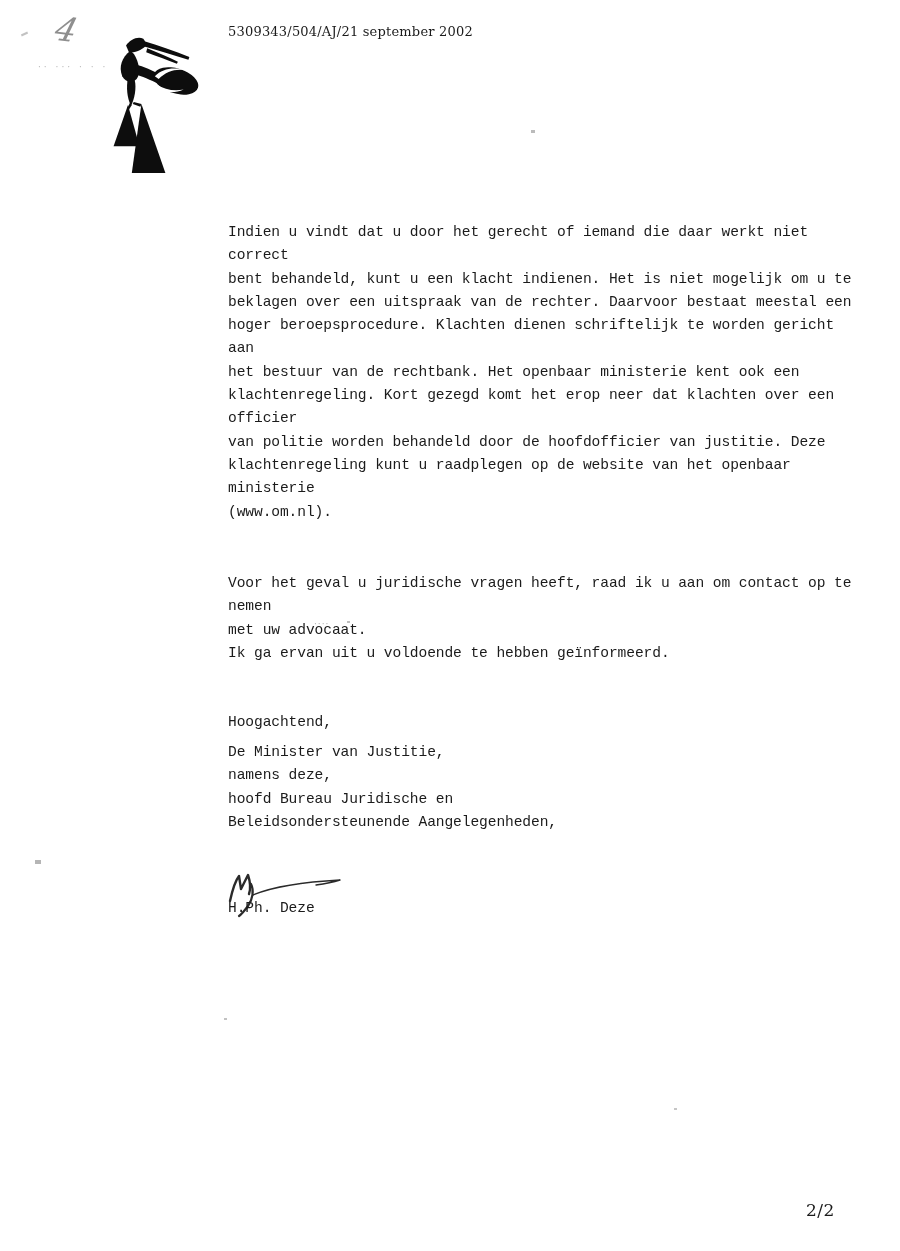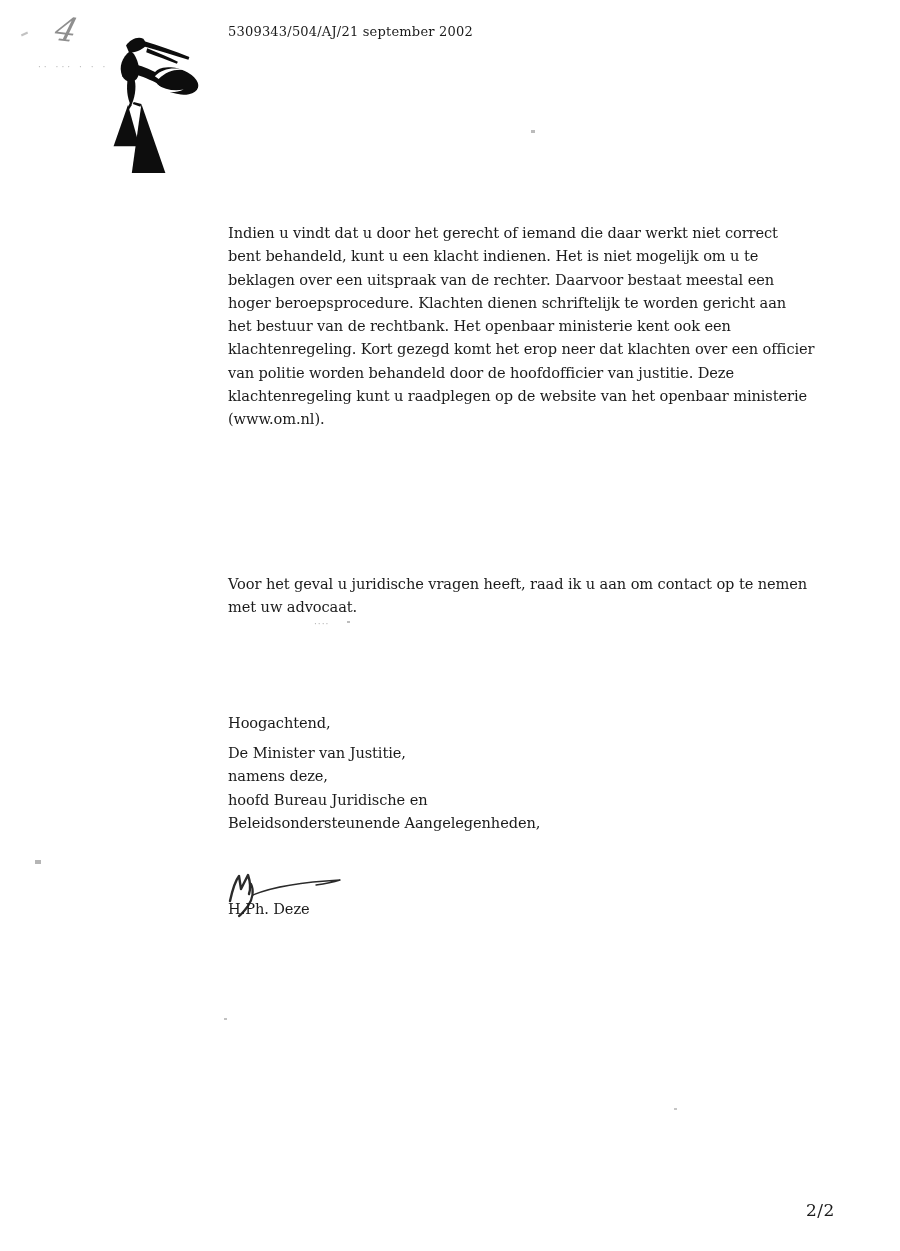--- a/index.html
+++ b/index.html
@@ -28,20 +28,21 @@
     transform: rotate(7deg) skewX(-8deg);
     font-family: "DejaVu Serif", serif;
   }
   .body-text {
     left: 228px;
     width: 640px;
     font-size: 14.6px;
     line-height: 23.3px;
     white-space: pre-line;
     letter-spacing: -0.1px;
+    font-family: Liberation Mono, monospace;
   }
   .p1 { top: 221px; }
   .p2 { top: 451px; }
   .p3 { top: 572px; }
   .p4 { top: 642px; }
   .closing { top: 711px; }
   .sig-lines { top: 741px; }
   .signatory { top: 897px; }
   .page-indicator {
     left: 806px; top: 1200px;
@@ -109,20 +110,21 @@
 het bestuur van de rechtbank. Het openbaar ministerie kent ook een
 klachtenregeling. Kort gezegd komt het erop neer dat klachten over een officier
 van politie worden behandeld door de hoofdofficier van justitie. Deze
 klachtenregeling kunt u raadplegen op de website van het openbaar ministerie
 (www.om.nl).</div>
 
 
   <div class="abs body-text p3">Voor het geval u juridische vragen heeft, raad ik u aan om contact op te nemen
 met uw advocaat.</div>
 
+  <div class="abs body-text p4">Ik ga ervan uit u voldoende te hebben geïnformeerd.</div>
 
   <div class="abs body-text closing">Hoogachtend,</div>
 
   <div class="abs body-text sig-lines">De Minister van Justitie,
 namens deze,
 hoofd Bureau Juridische en
 Beleidsondersteunende Aangelegenheden,</div>
 
   <div class="abs signature-wrap">
     <svg width="130" height="50" viewBox="0 0 130 50" xmlns="http://www.w3.org/2000/svg">

